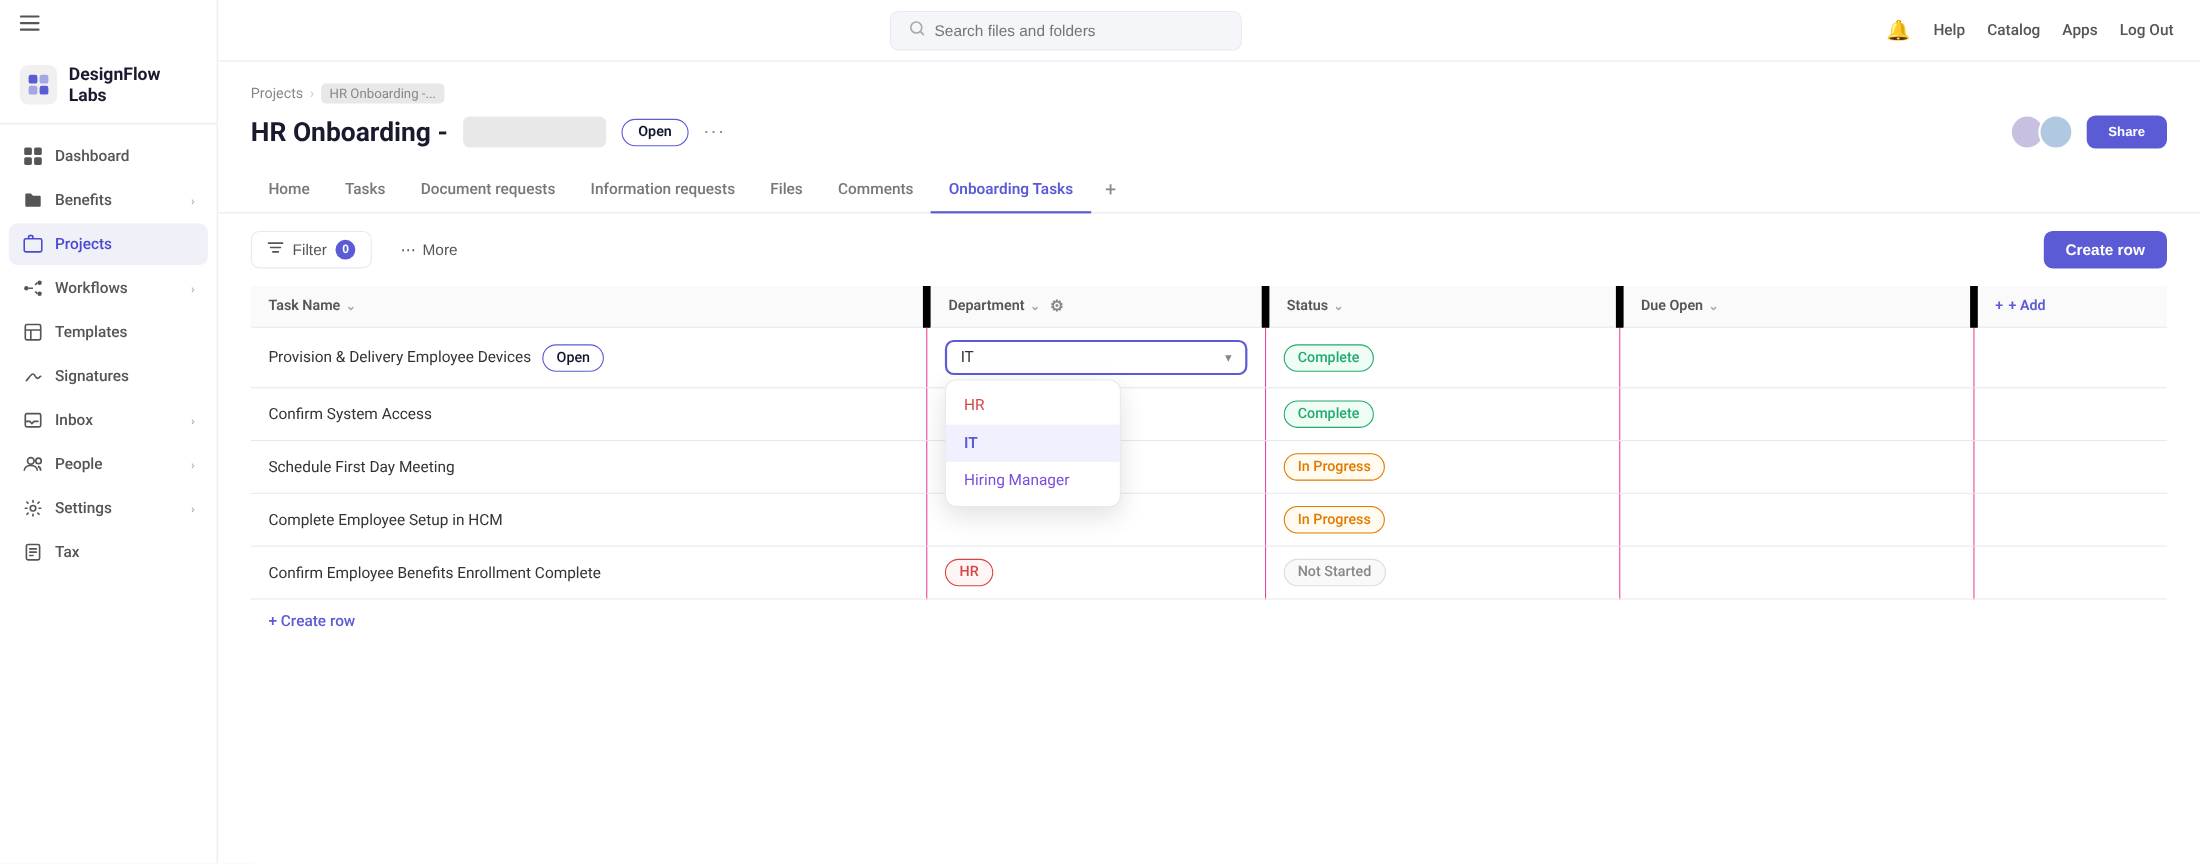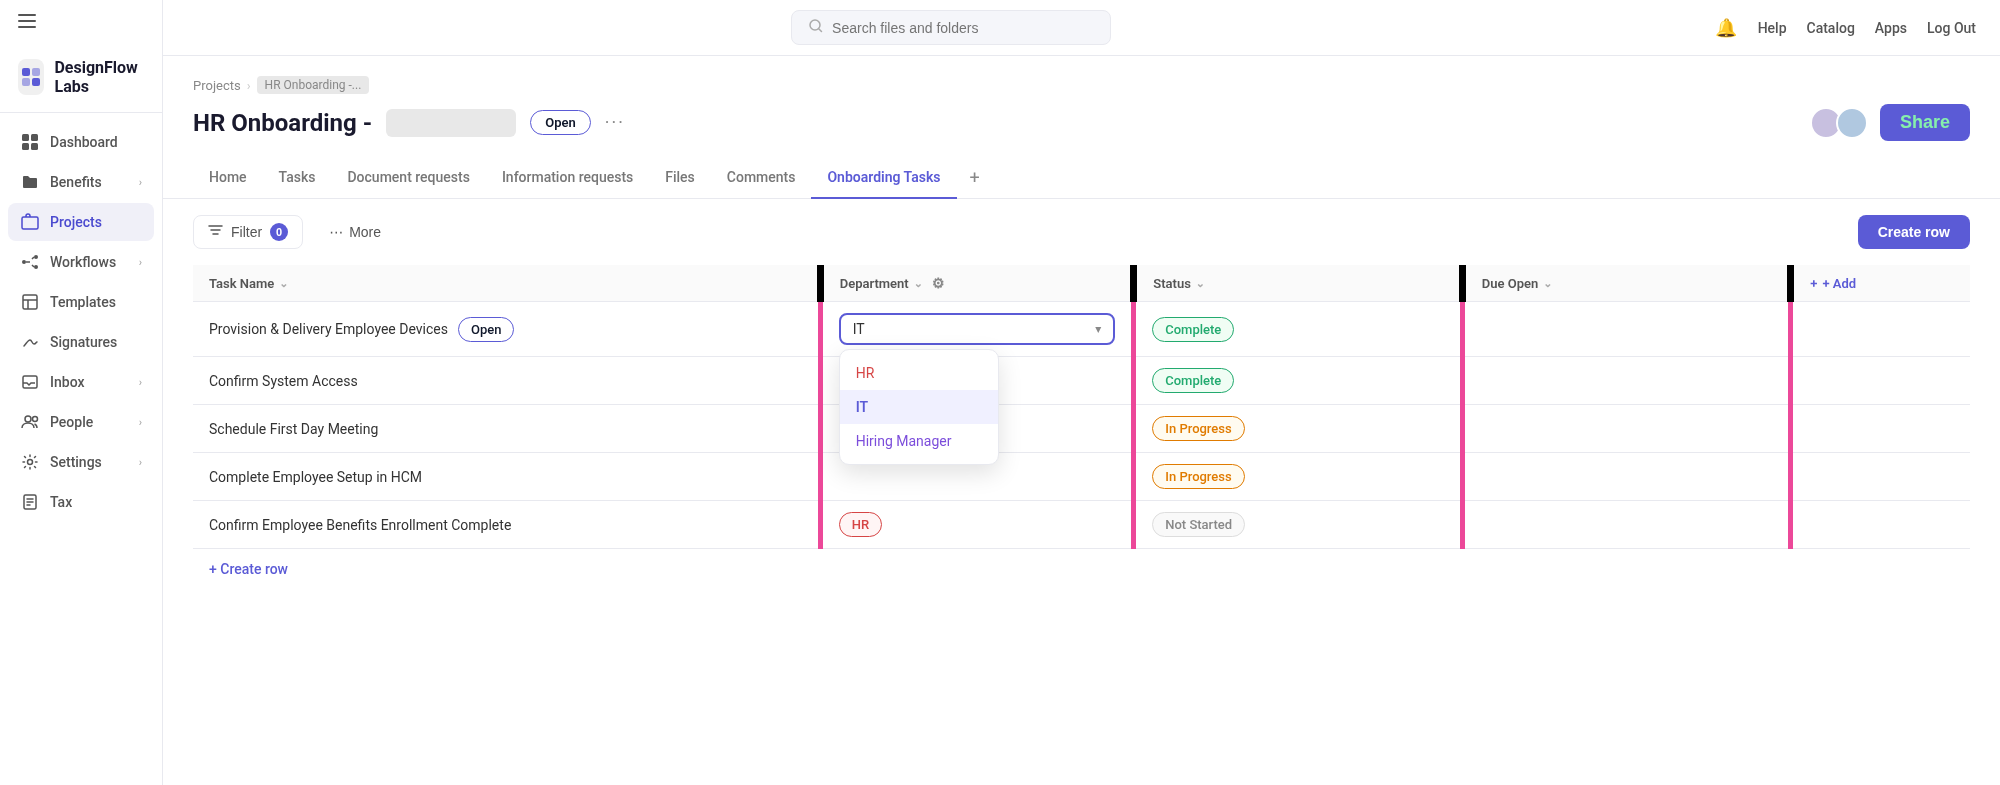--- a/index.html
+++ b/index.html
@@ -1,19 +1,19 @@
 <!DOCTYPE html>
 <html><head>
   <meta charset="utf-8">
   <style>
     * { box-sizing: border-box; margin: 0; padding: 0; }
     body { font-family: -apple-system, BlinkMacSystemFont, 'Segoe UI', Roboto, sans-serif; background: #f5f6fa; display: flex; height: 785px; overflow: hidden; font-size: 14px; color: #1a1a2e; }
 
     
-    .sidebar { width: 163px; background: #fff; border-right: 1px solid #e8e9ef; display: flex; flex-direction: column; height: 100%; flex-shrink: 0; }
+    .sidebar { width: 198px; background: #fff; border-right: 1px solid #e8e9ef; display: flex; flex-direction: column; height: 100%; flex-shrink: 0; }
     .sidebar-logo { display: flex; align-items: center; gap: 10px; padding: 16px 18px; border-bottom: 1px solid #e8e9ef; }
     .logo-icon { width: 36px; height: 36px; background: #f0f0f0; border-radius: 8px; display: flex; align-items: center; justify-content: center; }
     .logo-text { font-size: 16px; font-weight: 700; color: #1a1a2e; }
     .sidebar-nav { display: flex; flex-direction: column; padding: 10px 8px; flex: 1; gap: 2px; }
     .nav-item { display: flex; align-items: center; gap: 10px; padding: 9px 12px; border-radius: 8px; cursor: pointer; color: #555; font-size: 14px; font-weight: 500; justify-content: space-between; }
     .nav-item.active { background: #f0f0f8; color: #4b4acf; }
     .nav-item-left { display: flex; align-items: center; gap: 10px; }
     .nav-icon { width: 20px; height: 20px; display: flex; align-items: center; justify-content: center; color: inherit; }
     .nav-chevron { font-size: 11px; color: #aaa; }
     .hamburger { padding: 14px 18px; }
@@ -35,21 +35,21 @@
     
     .content-area { flex: 1; overflow-y: auto; padding: 0; }
     .page-header { padding: 20px 30px 0; }
     .breadcrumb { display: flex; align-items: center; gap: 6px; font-size: 13px; color: #888; margin-bottom: 10px; }
     .breadcrumb-sep { color: #ccc; }
     .breadcrumb-current { background: #e8e8e8; border-radius: 4px; padding: 2px 8px; font-size: 12px; color: #888; }
     .page-title { font-size: 24px; font-weight: 700; color: #1a1a2e; }
     .page-title-blur { background: #e8e8e8; border-radius: 6px; width: 130px; height: 28px; display: inline-block; }
     .status-badge { background: #fff; border: 1.5px solid #5b5bd6; color: #5b5bd6; border-radius: 20px; padding: 4px 14px; font-size: 13px; font-weight: 600; cursor: pointer; }
     .more-dots { font-size: 18px; color: #888; cursor: pointer; letter-spacing: 2px; }
-    .share-btn { background: #5b5bd6; color: #86efac; border: none; border-radius: 8px; padding: 8px 20px; font-size: 18px; font-weight: 600; cursor: pointer; }
+    .share-btn { background: #5b5bd6; color: #ffffff; border: none; border-radius: 8px; padding: 8px 20px; font-size: 12px; font-weight: 600; cursor: pointer; }
     .avatar-group { display: flex; align-items: center; }
     .avatar { width: 32px; height: 32px; border-radius: 50%; background: #c9c9e0; border: 2px solid #fff; margin-left: -6px; }
     .avatar:first-child { margin-left: 0; }
     .page-title-actions { display: flex; align-items: center; justify-content: space-between; width: 100%; }
 
     
     .tabs { display: flex; align-items: center; gap: 0; padding: 0 30px; border-bottom: 1px solid #e8e9ef; margin-top: 16px; }
     .tab { padding: 12px 16px; font-size: 14px; color: #777; cursor: pointer; border-bottom: 2px solid transparent; margin-bottom: -1px; font-weight: 500; }
     .tab.active { color: #5b5bd6; border-bottom-color: #5b5bd6; font-weight: 600; }
     .tab-add { width: 28px; height: 28px; border-radius: 6px; display: flex; align-items: center; justify-content: center; font-size: 18px; color: #888; cursor: pointer; margin-left: 4px; }
@@ -60,21 +60,21 @@
     .toolbar-left { display: flex; align-items: center; gap: 12px; }
     .filter-btn { display: flex; align-items: center; gap: 8px; padding: 7px 14px; border: 1px solid #e8e9ef; border-radius: 8px; cursor: pointer; font-size: 14px; color: #555; background: #fff; font-weight: 500; }
     .filter-badge { background: #5b5bd6; color: #fff; border-radius: 50%; width: 18px; height: 18px; font-size: 11px; display: flex; align-items: center; justify-content: center; font-weight: 700; }
     .more-btn { display: flex; align-items: center; gap: 6px; padding: 7px 14px; border: none; background: transparent; cursor: pointer; font-size: 14px; color: #555; font-weight: 500; }
     .create-row-btn { background: #5b5bd6; color: #fff; border: none; border-radius: 8px; padding: 9px 20px; font-size: 14px; font-weight: 600; cursor: pointer; }
 
     
     .data-table { width: 100%; border-collapse: collapse; font-size: 14px; }
     .data-table th { text-align: left; padding: 10px 16px; border-bottom: 1px solid #e8e9ef; border-right: 7px solid #000000; color: #555; font-weight: 600; background: #fafafa; font-size: 13px; }
     .data-table th:last-child { border-right: none; }
-    .data-table td { padding: 11px 16px; border-bottom: 1px solid #e8e9ef; border-right: 5px solid #ec4899; font-size: 14px; color: #333; }
+    .data-table td { padding: 11px 16px; border-bottom: 1px solid #e8e9ef; border-right: 1px solid #ec4899; font-size: 14px; color: #333; }
     .data-table td:last-child { border-right: none; }
     .th-task { width: 420px; }
     .th-dept { width: 210px; }
     .th-status { width: 220px; }
     .th-due { width: 220px; }
     .th-add { width: 120px; }
     .col-header { display: flex; align-items: center; gap: 5px; cursor: pointer; }
     .col-sort { font-size: 11px; color: #aaa; }
     .add-col { display: flex; align-items: center; gap: 5px; color: #5b5bd6; font-size: 13px; cursor: pointer; font-weight: 600; }
 

